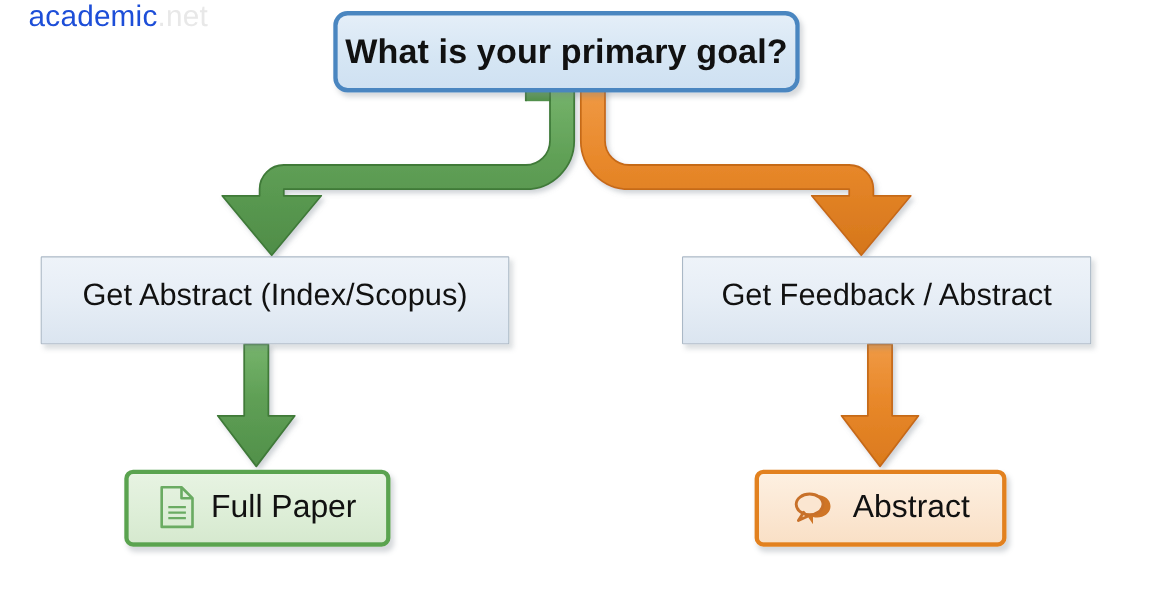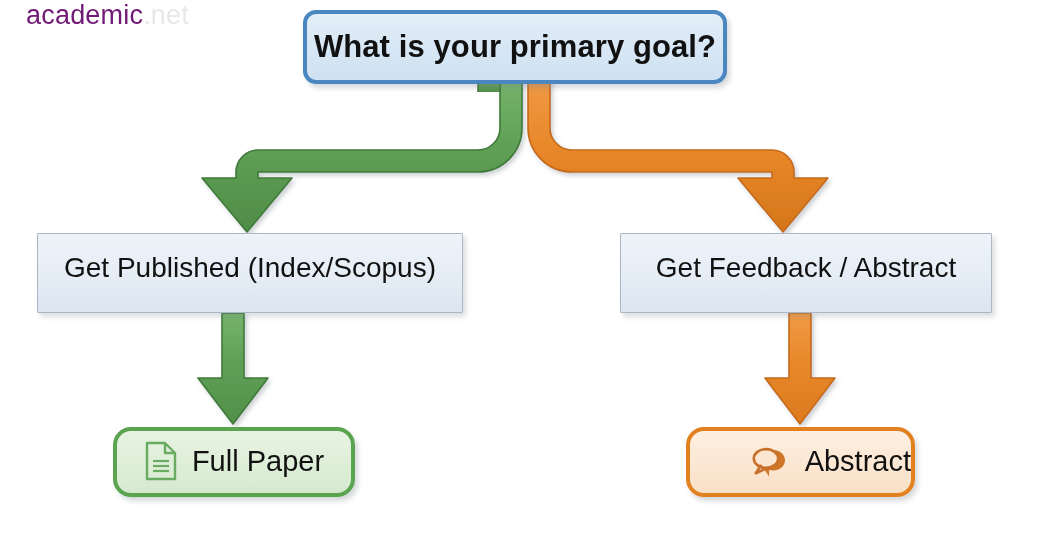--- a/index.html
+++ b/index.html
@@ -21,21 +21,21 @@
   
   .watermark {
     position: absolute;
     left: 26px;
     top: 0px;
     font-size: 27px;
     letter-spacing: 0.2px;
     user-select: none;
     white-space: nowrap;
   }
-  .watermark .wm-strong { color: #701a75; }
+  .watermark .wm-strong { color: #1d4ed8; }
   .watermark .wm-light  { color: #e8e8e8; }
 
   
   #arrow-layer {
     position: absolute;
     left: 0; top: 0;
     width: 1052px;
     height: 549px;
   }
 
@@ -89,21 +89,21 @@
   }
   #node-feedback {
     left: 620px;
     top: 233px;
     width: 372px;
     height: 80px;
   }
 
   
   .node-leaf {
-    border-radius: 18px;
+    border-radius: 8px;
     gap: 14px;
     box-shadow: 3px 4px 5px rgba(120,130,140,0.30);
   }
   .node-leaf .node-label {
     font-size: 29px;
     position: relative;
     top: -1px;
   }
   #node-fullpaper {
     left: 113px;
@@ -113,21 +113,20 @@
     border: 4px solid #5aa34f;
     background: linear-gradient(to bottom, #e7f3e2 0%, #ddeed7 60%, #d6e9cf 100%);
   }
   #node-abstract {
     left: 686px;
     top: 427px;
     width: 229px;
     height: 70px;
     border: 4px solid #e2811f;
     background: linear-gradient(to bottom, #fdf0e1 0%, #fbe6d1 60%, #f9e0c6 100%);
-    justify-content: flex-end;
   }
   .leaf-icon {
     display: inline-flex;
     align-items: center;
     justify-content: center;
     flex: 0 0 auto;
     position: relative;
     top: -1px;
   }
 </style>
@@ -231,21 +230,21 @@
                L 789,378
                Z" fill="url(#gradOrange)" stroke="#c66a18" stroke-width="1.6" stroke-linejoin="round"></path>
     </g>
   </svg>
 
   <div id="node-root" class="node">
     <span class="node-label">What is your primary goal?</span>
   </div>
 
   <div id="node-published" class="node node-process">
-    <span class="node-label">Get Published (Index/Scopus)</span>
+    <span class="node-label">Get Abstract (Index/Scopus)</span>
   </div>
 
   <div id="node-feedback" class="node node-process">
     <span class="node-label">Get Feedback / Abstract</span>
   </div>
 
   <div id="node-fullpaper" class="node node-leaf">
     <span class="leaf-icon">
       <svg width="34" height="40" viewBox="0 0 34 40" xmlns="http://www.w3.org/2000/svg">
         <path d="M3 2 h18 l10 10 v26 h-28 z" fill="none" stroke="#6aab62" stroke-width="2.4" stroke-linejoin="round"></path>

